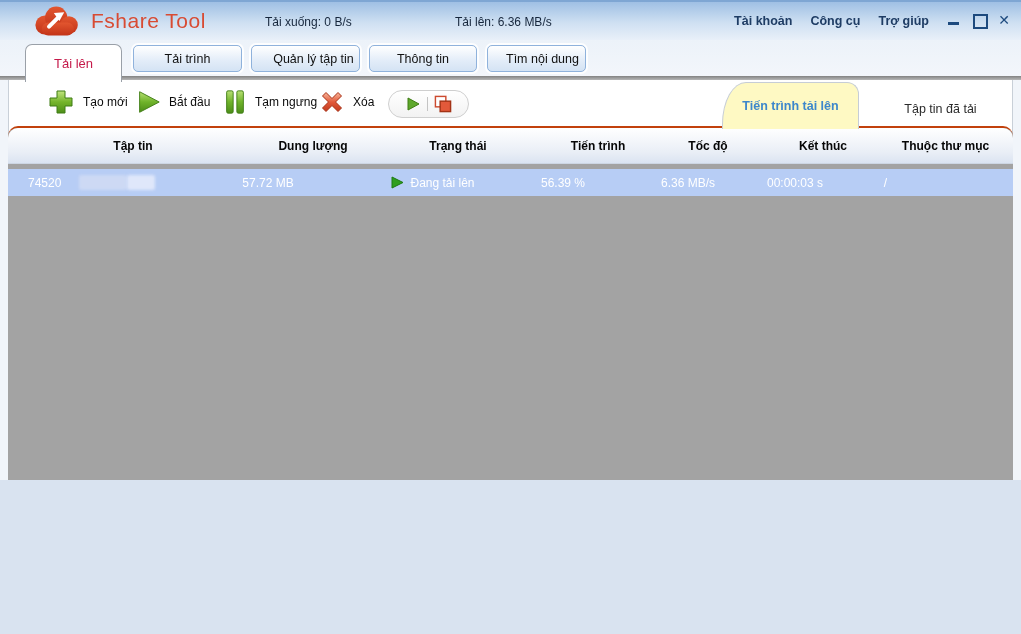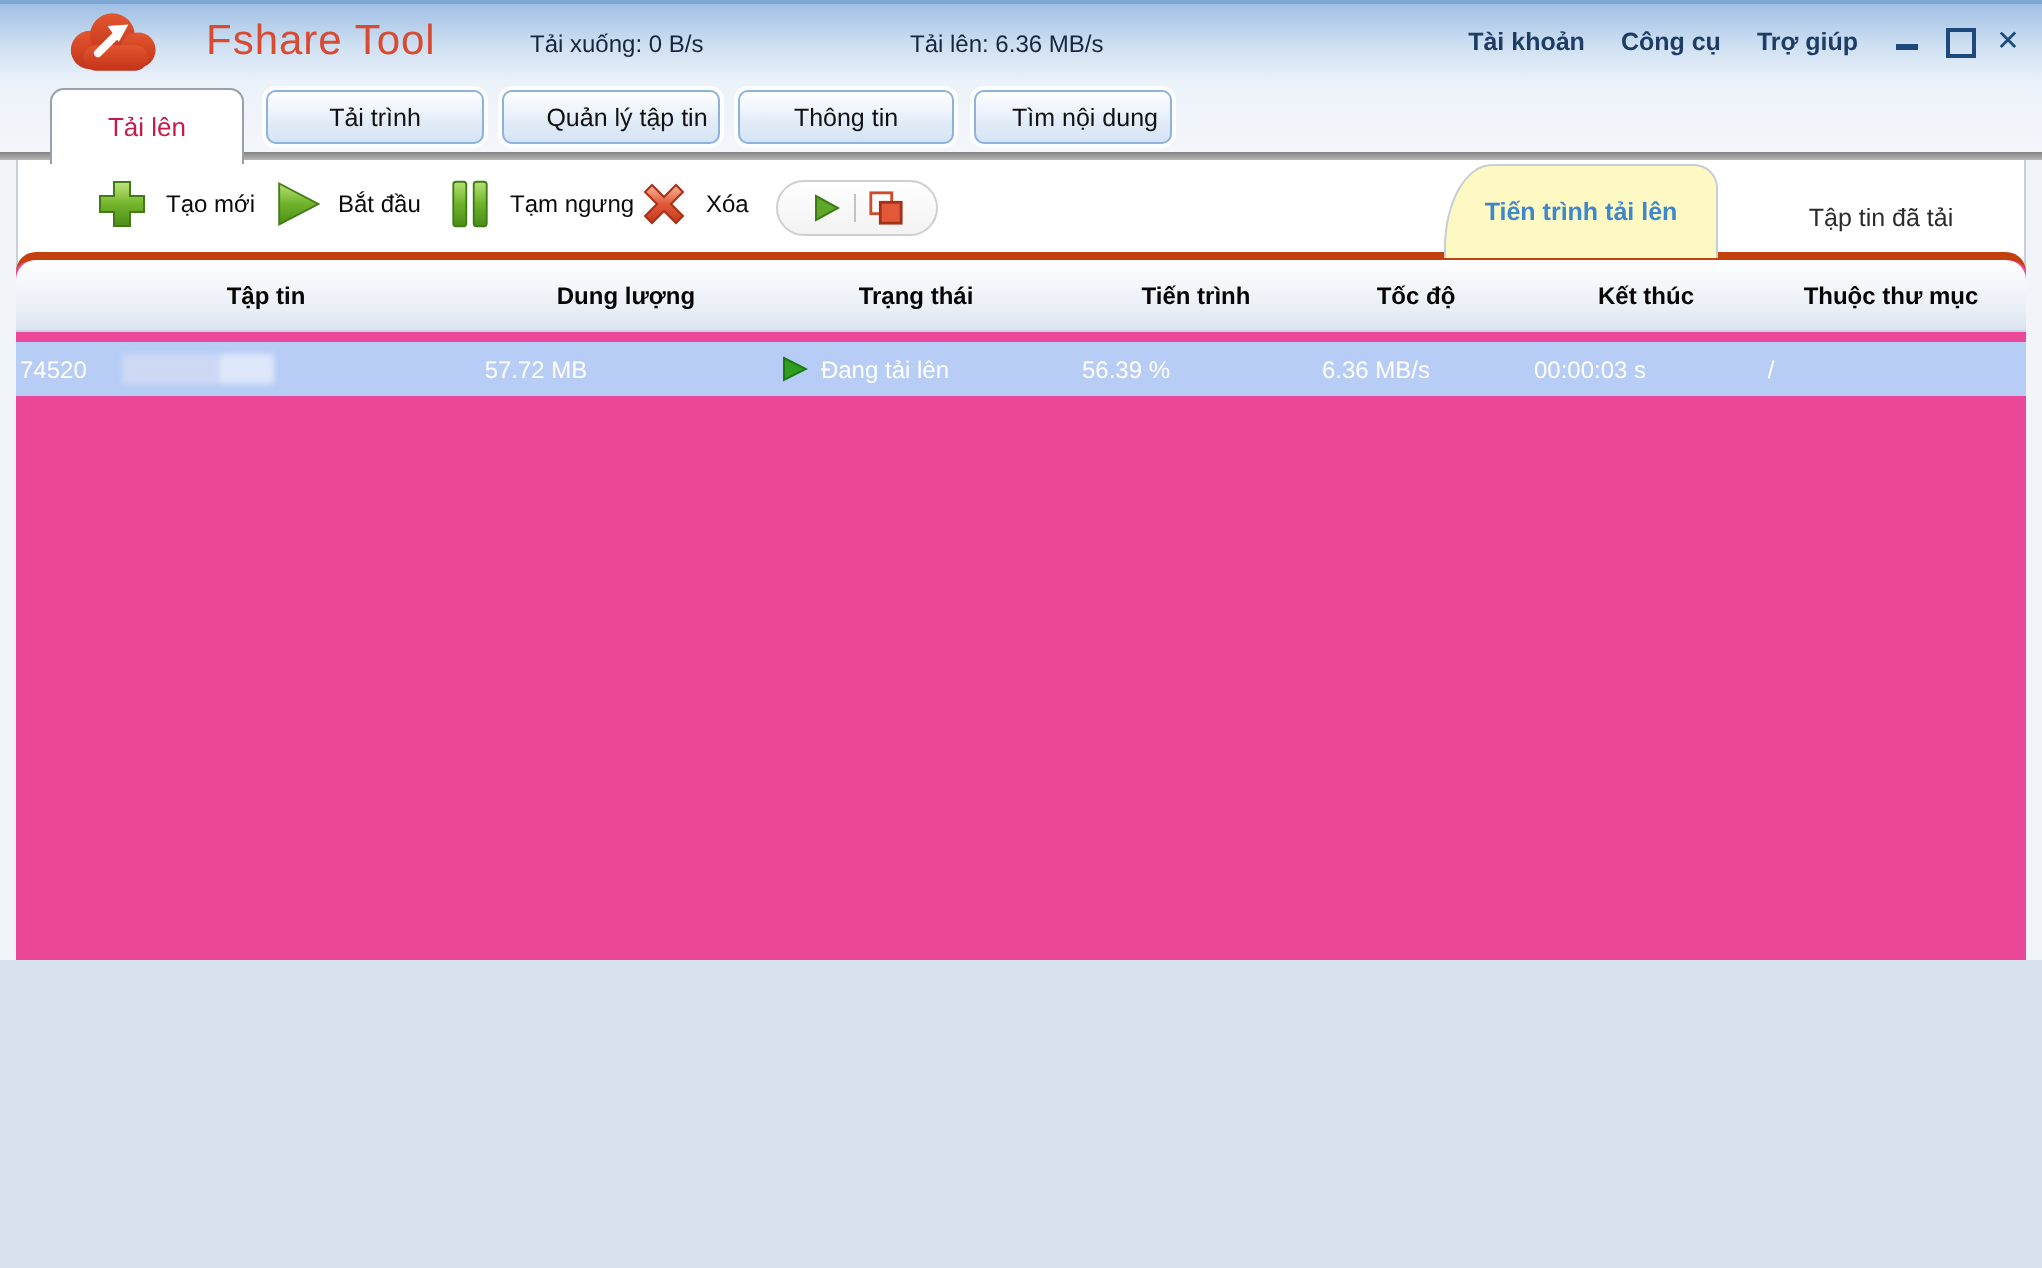--- a/index.html
+++ b/index.html
@@ -2,21 +2,21 @@
 <html><head>
 <meta charset="utf-8">
 <style>
   * { margin:0; padding:0; box-sizing:border-box; }
   body { font-family:"Liberation Sans","DejaVu Sans",sans-serif; background:#eee; }
   .window { position:relative; width:1021px; height:634px; overflow:hidden; background:#f1f5fa; }
 
   
   .titlebar { position:absolute; left:0; top:0; width:1021px; height:40px;
     background:linear-gradient(#9fc0e4,#cfe0f2 55%,#e9f0f9); border-top:2px solid #7ea6d3; }
-  .logo { position:absolute; left:30px; top:3px; display:flex; align-items:center; gap:19px; }
+  .logo { position:absolute; left:30px; top:3px; display:flex; align-items:center; gap:7px; }
   .logo-text { font-size:21px; color:#d84b33; letter-spacing:.5px; }
   .net-status { position:absolute; top:13px; font-size:12px; color:#16263c; }
   .dl-status { left:265px; } .ul-status { left:455px; }
   .menubar { position:absolute; right:92px; top:12px; display:flex; gap:18px; }
   .menu-item { font-size:12.5px; font-weight:bold; color:#1e3c64; cursor:default; }
   .win-controls { position:absolute; right:10px; top:10px; display:flex; gap:11px; align-items:center; height:16px; }
   .wc { width:14px; height:14px; position:relative; cursor:default; }
   .wc-min::after { content:""; position:absolute; left:1px; bottom:2px; width:11px; height:3px; background:#1d4a7e; }
   .wc-max::after { content:""; position:absolute; left:1px; top:1px; width:11px; height:11px; border:2px solid #1d4a7e; }
   .wc-close { color:#1d4a7e; font-size:14px; font-weight:bold; line-height:14px; text-align:center; }
@@ -55,30 +55,30 @@
   .panel-tab-active { position:absolute; left:722px; top:82px; width:137px; height:47px; z-index:6;
     background:#fef9c3; border:1px solid #c6cdd6; border-bottom:none;
     border-radius:24px 12px 0 0 / 42px 12px 0 0;
     display:flex; align-items:center; justify-content:center; cursor:default; }
   .panel-tab-active span { font-size:12.5px; font-weight:bold; color:#3d87cb; }
   .panel-tab-idle { position:absolute; left:868px; top:94px; width:145px; height:30px; z-index:3;
     display:flex; align-items:center; justify-content:center; font-size:12.5px; color:#2b2b2b; cursor:default; }
 
   
   .table-section { position:absolute; left:8px; top:126px; width:1005px; height:354px; z-index:2;
-    background:#ec4899; border-top:4px solid #c2410c; border-radius:10px 10px 0 0; }
+    background:#a3a3a3; border-top:2px solid #c2410c; border-radius:10px 10px 0 0; }
   .thead { display:flex; height:36px; align-items:center;
     background:linear-gradient(#ffffff,#e9eef6 70%,#dbe4f1); border-bottom:1px solid #cdd6e3;
     border-radius:10px 10px 0 0; }
   .th { font-size:12px; font-weight:bold; color:#060606; text-align:center; }
   .trow { display:flex; height:27px; align-items:center; background:#b7cdf5; margin-top:5px; cursor:default; }
   .td { font-size:12px; color:#ffffff; text-align:center; white-space:nowrap; }
   .c1 { width:250px; } .c2 { width:110px; } .c3 { width:180px; } .c4 { width:100px; }
   .c5 { width:120px; } .c6 { width:110px; } .c7 { width:135px; }
-  .td.c1 { text-align:right; padding-left:2px; display:flex; align-items:center; }
+  .td.c1 { text-align:right; padding-left:20px; display:flex; align-items:center; }
   .td.c2 { transform:translateX(-45px); } .td.c3 { transform:translateX(-25px); display:flex; align-items:center; justify-content:center; gap:6px; }
   .td.c4 { transform:translateX(-35px); } .td.c5 { transform:translateX(-20px); }
   .td.c6 { transform:translateX(-28px); } .td.c7 { transform:translateX(-60px); }
   .redact { display:inline-block; height:15px; border-radius:2px; filter:blur(1.5px); }
   .redact-a { width:48px; margin-left:18px; background:#cdd9f4; }
   .redact-b { width:28px; background:#dfe7fa; }
 </style>
 <title>Fshare Tool</title></head>
 <body>
 

